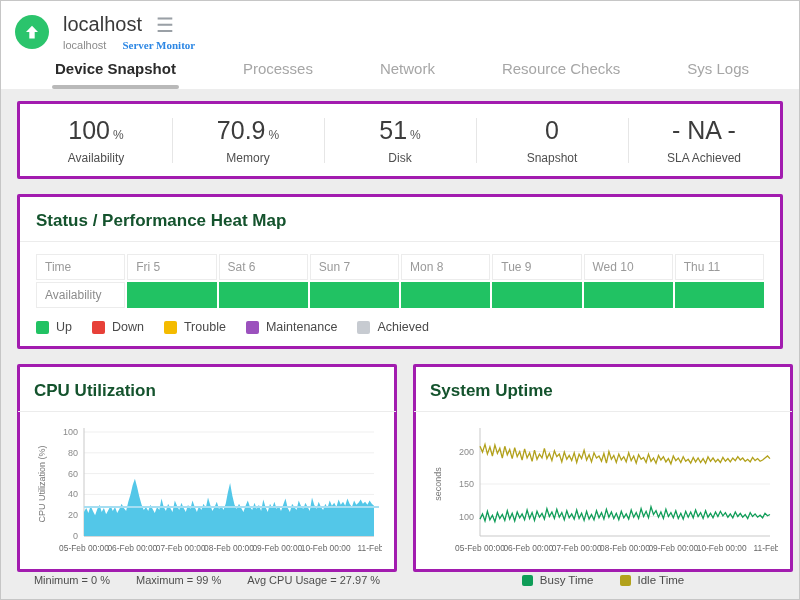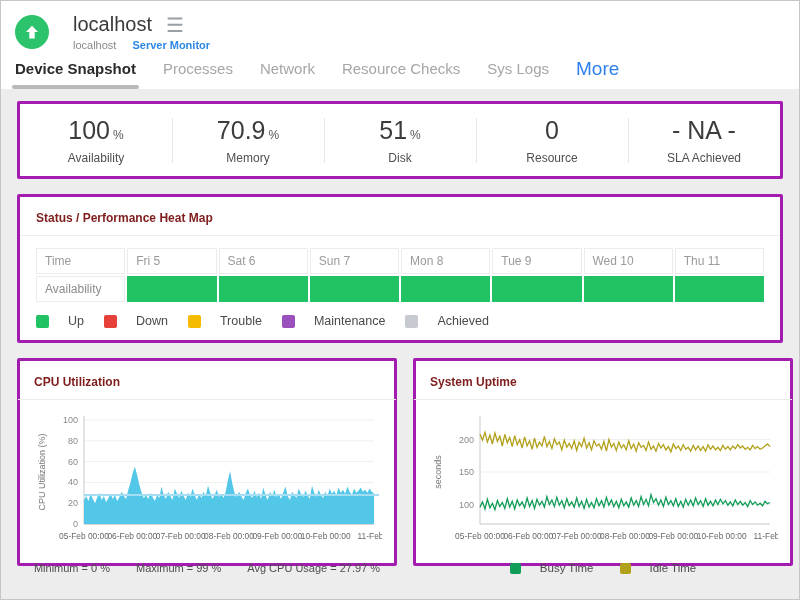--- a/index.html
+++ b/index.html
@@ -5,37 +5,37 @@
   * { margin:0; padding:0; box-sizing:border-box; }
   html,body { width:800px; height:600px; }
   body {
     font-family:"Liberation Sans", sans-serif;
     background:#ffffff;
     border:1px solid #c6c6c6;
     overflow:hidden;
     color:#333;
   }
   
-  .app-header { background:#fff; padding:12px 0 0 24px; position:relative; height:56px; }
+  .app-header { background:#fff; padding:12px 0 0 14px; position:relative; height:56px; }
   .avatar {
     position:absolute; left:14px; top:14px;
     width:34px; height:34px; border-radius:50%;
     display:flex; align-items:center; justify-content:center;
   }
   .title-row { margin-left:48px; display:flex; align-items:center; gap:14px; }
   .device-title { font-size:20px; color:#3a3a3a; font-weight:400; }
   .menu-icon { color:#9aa0a6; font-size:20px; line-height:1; cursor:pointer; letter-spacing:-1px; }
   .crumb-row { margin-left:48px; margin-top:3px; font-size:11px; display:flex; gap:16px; }
   .crumb-plain { color:#8a8a8a; }
   .crumb-link { font-weight:600; cursor:pointer; }
   
   .tab-bar { display:flex; align-items:flex-end; padding:0 0 0 14px; height:32px; background:#fff; }
   .tab {
     position:relative; font-size:15px; color:#a6a6a6;
-    margin-right:27px; padding:4px 0 12px; cursor:pointer; white-space:nowrap;
+    margin-right:27px; padding:4px 0 12px; cursor:pointer; white-space:nowrap;margin-left:40px;
   }
   .tab.active { color:#2b2b2b; font-weight:700; }
   .tab.active::after {
     content:""; position:absolute; left:-3px; right:-3px; bottom:0;
     height:4px; background:#b9b9b9; border-radius:2px;
   }
   .tab.accent { font-size:19px; transform:translateY(3px); }
   
   .content { background:#ededed; height:512px; padding:12px 16px 0; }
   .card { background:#fff; border:3px solid #a21caf; border-radius:2px; }
@@ -44,35 +44,35 @@
   .stat { flex:1; text-align:center; position:relative; padding:6px 0; }
   .stat + .stat::before {
     content:""; position:absolute; left:0; top:8px; bottom:8px;
     width:1px; background:#e6e6e6;
   }
   .stat-value { font-size:25px; color:#3c3c3c; }
   .stat-unit { font-size:12px; color:#555; margin-left:3px; }
   .stat-label { font-size:12px; color:#4f4f4f; margin-top:6px; }
   
   .heatmap-card { margin-top:15px; padding:12px 14px 10px; }
-  .card-title { font-size:12px; font-weight:700; color:#7f1d1d; padding:2px 2px 10px; }
+  .card-title { font-size:17px; font-weight:700; color:#14532d; padding:2px 2px 10px; }
   .rule { height:1px; background:#ececec; margin:0 -14px 10px; }
   table.heatmap { width:100%; border-collapse:separate; border-spacing:2px; table-layout:fixed; }
   table.heatmap th {
     font-size:12px; font-weight:400; color:#9a9a9a; text-align:left;
     padding:5px 8px; border:1px solid #ececec; background:#fff; height:24px;
   }
   table.heatmap td.row-label {
     font-size:12px; color:#8c8c8c; padding:5px 8px;
     border:1px solid #ececec; background:#fff;
   }
   table.heatmap td.cell { height:26px; }
   table.heatmap col.first { width:12.5%; }
   .status-legend { display:flex; gap:20px; margin:10px 2px 2px; align-items:center; }
-  .legend-item { display:flex; align-items:center; gap:19px; font-size:12.5px; color:#4a4a4a; }
+  .legend-item { display:flex; align-items:center; gap:7px; font-size:12.5px; color:#4a4a4a; }
   .swatch { width:13px; height:13px; border-radius:2px; display:inline-block; }
   
   .cards-row { display:flex; gap:16px; margin-top:15px; }
   .chart-card { flex:1; padding:12px 12px 10px; height:208px; }
   .chart-mount { margin-top:2px; }
   .chart-footer { display:flex; justify-content:center; gap:26px; font-size:11px; color:#4d4d4d; margin-top:2px; }
   .chart-footer .legend-item { font-size:11.5px; }
   .chart-footer .swatch { width:11px; height:11px; }
 </style>
 </head>
@@ -83,21 +83,21 @@
     <svg width="18" height="18" viewBox="0 0 24 24">
       <path d="M12 3.5 L20 12 H15.6 V20.5 H8.4 V12 H4 Z" fill="#ffffff"></path>
     </svg>
   </div>
   <div class="title-row">
     <span class="device-title">localhost</span>
     <span class="menu-icon">☰</span>
   </div>
   <div class="crumb-row">
     <span class="crumb-plain">localhost</span>
-    <span class="crumb-link" style="color: rgb(45, 135, 228);">Server Monitor</span>
+    <span class="crumb-link" style="color: rgb(45, 135, 228); font-family: Liberation Serif, serif;">Server Monitor</span>
   </div>
 </header>
 
 <nav class="tab-bar">
     <div class="tab active">Device Snapshot</div>
     <div class="tab">Processes</div>
     <div class="tab">Network</div>
     <div class="tab">Resource Checks</div>
     <div class="tab">Sys Logs</div>
     <div class="tab accent" style="color: rgb(47, 128, 237);">More</div>
@@ -113,21 +113,21 @@
       <div class="stat">
         <div class="stat-value">70.9<span class="stat-unit">%</span></div>
         <div class="stat-label">Memory</div>
       </div>
       <div class="stat">
         <div class="stat-value">51<span class="stat-unit">%</span></div>
         <div class="stat-label">Disk</div>
       </div>
       <div class="stat">
         <div class="stat-value">0</div>
-        <div class="stat-label">Resource</div>
+        <div class="stat-label">Snapshot</div>
       </div>
       <div class="stat">
         <div class="stat-value">- NA -</div>
         <div class="stat-label">SLA Achieved</div>
       </div>
     </section>
 
   <section class="card heatmap-card">
     <h2 class="card-title">Status / Performance Heat Map</h2>
     <div class="rule"></div>

